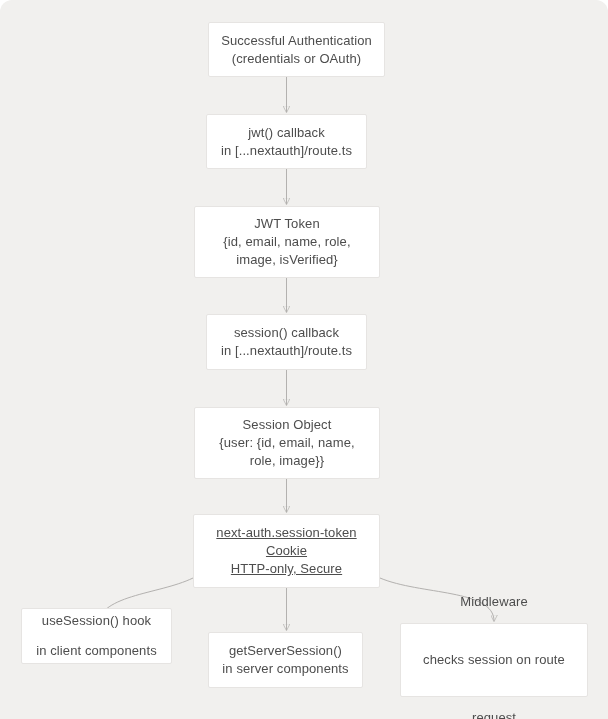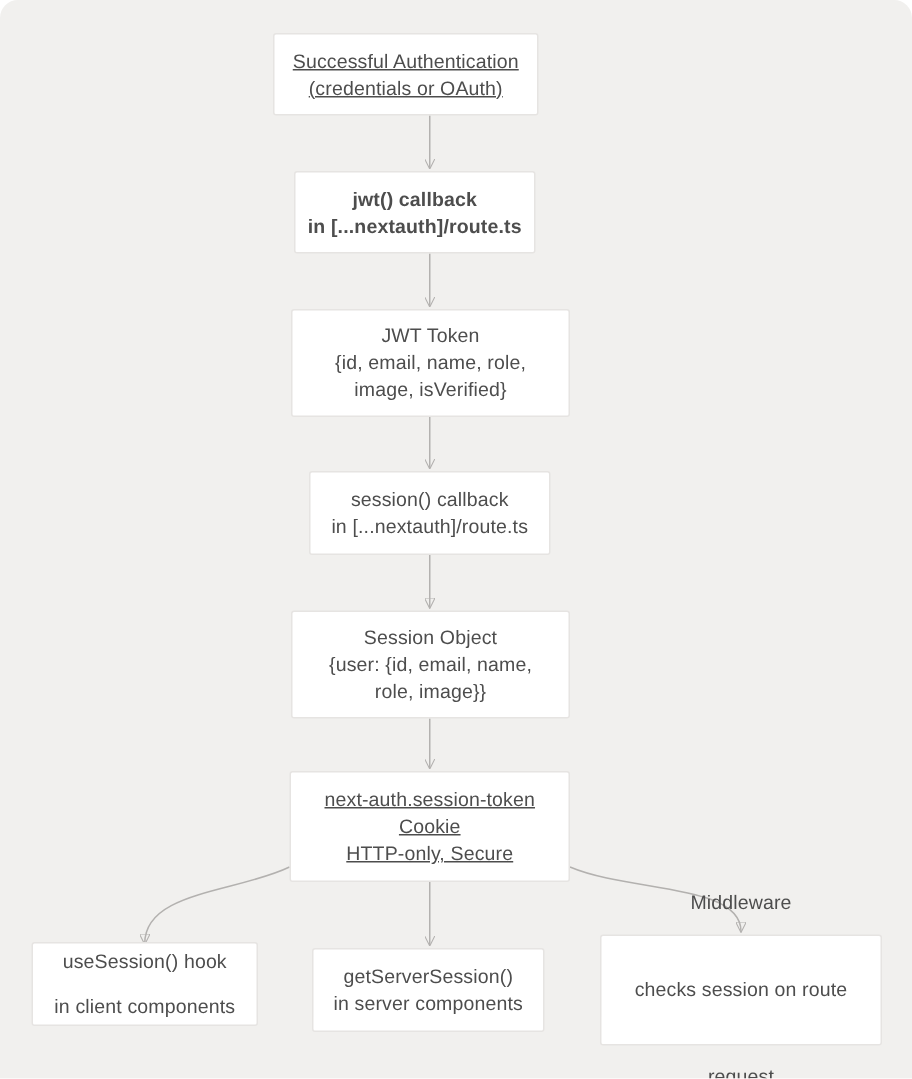--- a/index.html
+++ b/index.html
@@ -40,27 +40,27 @@
     align-items: center;
     justify-content: center;
     text-align: center;
     color: #4d4d4d;
     font-size: 13px;
     line-height: 18px;
     letter-spacing: 0.1px;
   }
   .node span { display: block; white-space: nowrap; }
 
-  .n-auth        { left: 182px; top: 22px;  width: 177px; height: 55px; text-decoration: underline; }
-  .n-jwt-cb      { left: 196px; top: 114px; width: 161px; height: 55px; font-weight: bold; }
+  .n-auth        { left: 208px; top: 22px;  width: 177px; height: 55px; }
+  .n-jwt-cb      { left: 206px; top: 114px; width: 161px; height: 55px; }
   .n-jwt-token   { left: 194px; top: 206px; width: 186px; height: 72px; }
   .n-session-cb  { left: 206px; top: 314px; width: 161px; height: 56px; align-items: center; }
   .n-session-obj { left: 194px; top: 407px; width: 186px; height: 72px; }
   .n-cookie      { left: 193px; top: 514px; width: 187px; height: 74px; text-decoration: underline; }
-  .n-use-session { left: 21px;  top: 628px; width: 151px; height: 56px; gap: 12px; }
+  .n-use-session { left: 21px;  top: 608px; width: 151px; height: 56px; gap: 12px; }
   .n-get-server  { left: 208px; top: 632px; width: 155px; height: 56px; text-align: center; }
   .n-middleware  { left: 400px; top: 623px; width: 188px; height: 74px; gap: 40px; }
 </style>
 </head>
 <body>
 
 <div class="canvas">
 
   <svg class="edges-svg" viewBox="0 0 608 719" xmlns="http://www.w3.org/2000/svg">
     <defs>

